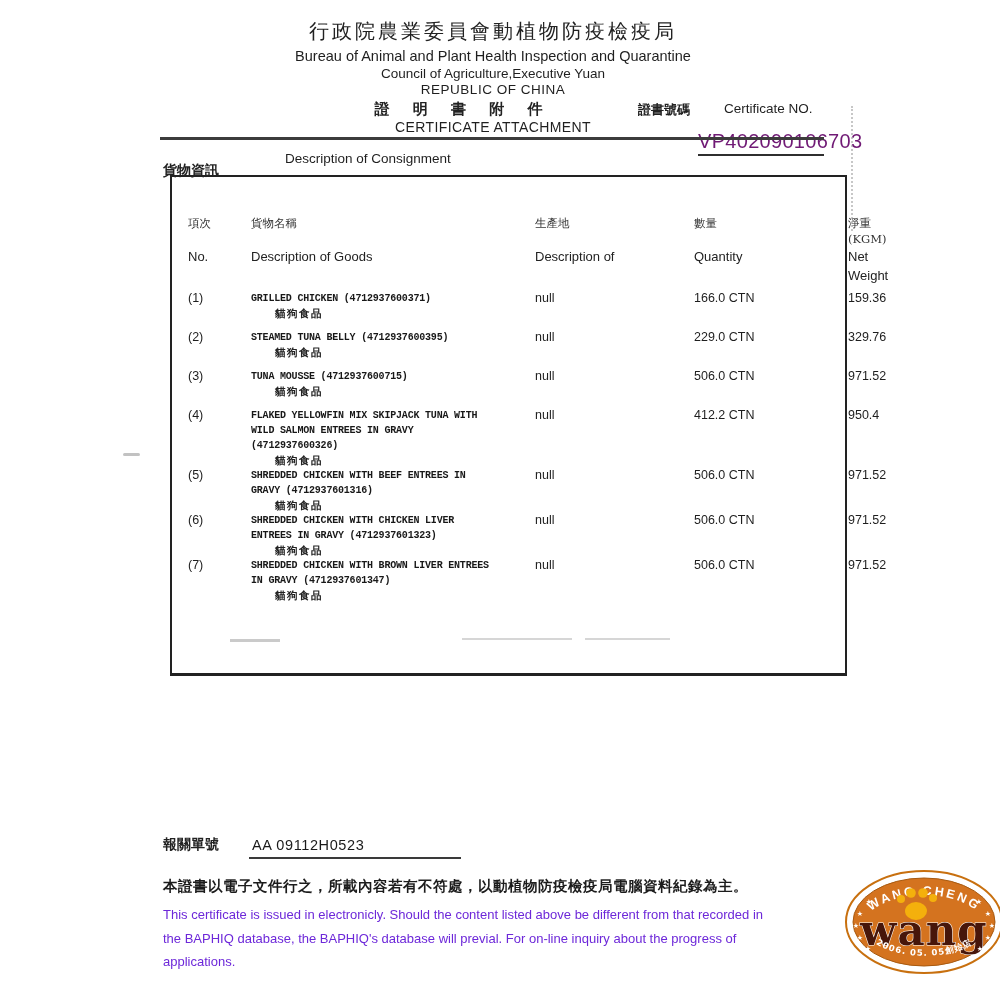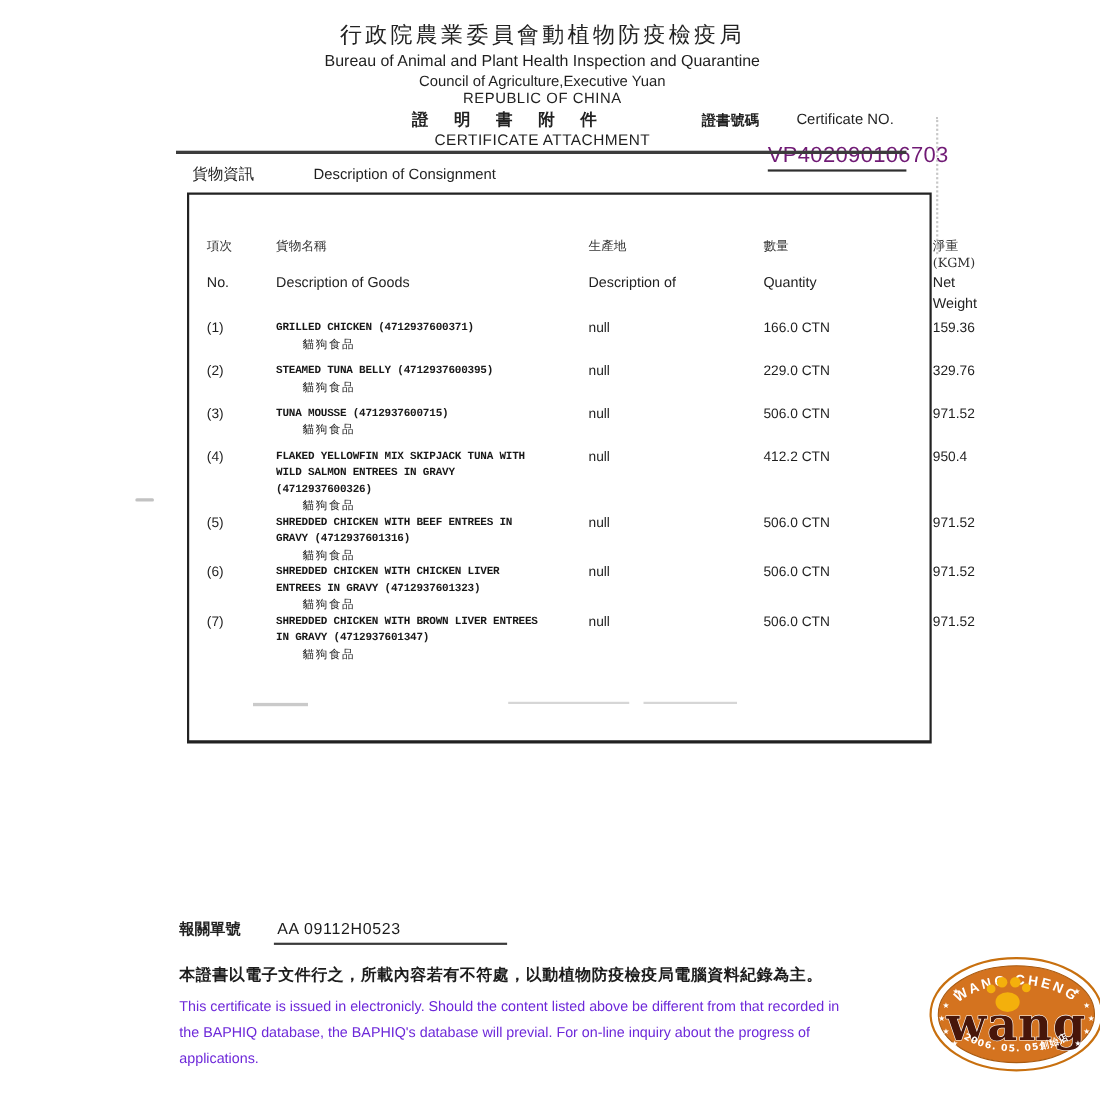--- a/index.html
+++ b/index.html
@@ -16,34 +16,34 @@
   .hdr-country{top:82px;left:160px;width:666px;font-size:13.5px;letter-spacing:.5px;color:#1f1f1f;}
   .doc-title-zh{top:100px;left:130px;width:666px;font-size:15px;font-weight:bold;letter-spacing:9px;color:#222;}
   .doc-title-en{top:119px;left:160px;width:666px;font-size:14px;letter-spacing:.4px;color:#1f1f1f;}
   .certno-label-zh{top:101px;left:638px;font-size:13px;font-weight:bold;color:#222;}
   .certno-label-en{top:101px;left:724px;font-size:13.5px;color:#1f1f1f;}
   .certno-value{top:118px;left:698px;width:126px;text-align:center;font-size:20px;letter-spacing:.3px;
                 border-bottom:2px solid #2f2f2f;padding-bottom:1px;color:#701a75;margin-top:12px;}
   .hdr-rule{top:137px;left:160px;width:664px;height:2.5px;background:#3c3c3c;}
 
   
-  .consign-zh{top:150px;left:163px;font-size:14px;font-weight:normal;color:#222;margin-left:12px;}
+  .consign-zh{top:162px;left:163px;font-size:14px;font-weight:bold;color:#222;}
   .consign-en{top:151px;left:285px;font-size:13.5px;color:#1f1f1f;}
 
   .tablebox{top:175px;left:170px;width:649px;height:458px;border:2px solid #222;
             border-bottom-width:3px;padding:38px 8px 0 16px;box-sizing:content-box;}
   .tgrid{display:grid;grid-template-columns:29px 250px 125px 120px 1fr;align-items:start;gap:34px;}
   .th-zh{font-size:11.5px;color:#333;line-height:16px;}
   .th-en{font-size:13px;color:#222;line-height:19px;margin-bottom:6px;}
   .trow{margin-bottom:9px;}
   .trow:nth-child(n+4){margin-bottom:0;}
   .cell-no{font-size:12.5px;color:#1e1e1e;line-height:15px;}
   .cell-goods{font-family:"Liberation Mono","DejaVu Sans Mono",monospace;font-size:10px;font-weight:600;
               letter-spacing:-.2px;color:#181818;line-height:15px;}
-  .goods-zh{font-family:"DejaVu Serif","Liberation Serif",serif;font-size:10.5px;font-weight:400;
+  .goods-zh{font-family:"DejaVu Serif","Liberation Serif",serif;font-size:10.5px;font-weight:700;
             letter-spacing:1.5px;line-height:15px;color:#222;padding-left:24px;}
   .cell-plain{font-size:12.5px;color:#1e1e1e;line-height:15px;}
 
   
   .decl-label{top:836px;left:163px;font-size:14px;font-weight:bold;color:#222;}
   .decl-value{top:837px;left:252px;font-size:14.5px;letter-spacing:.6px;color:#1a1a1a;}
   .decl-line{top:857px;left:249px;width:212px;height:2px;background:#3a3a3a;}
   .notice-zh{top:877px;left:163px;font-size:14.5px;font-weight:bold;letter-spacing:.5px;color:#1c1c1c;}
   .notice-en{top:903px;left:163px;width:700px;font-size:13px;line-height:23.5px;color:#6d28d9;}
 

